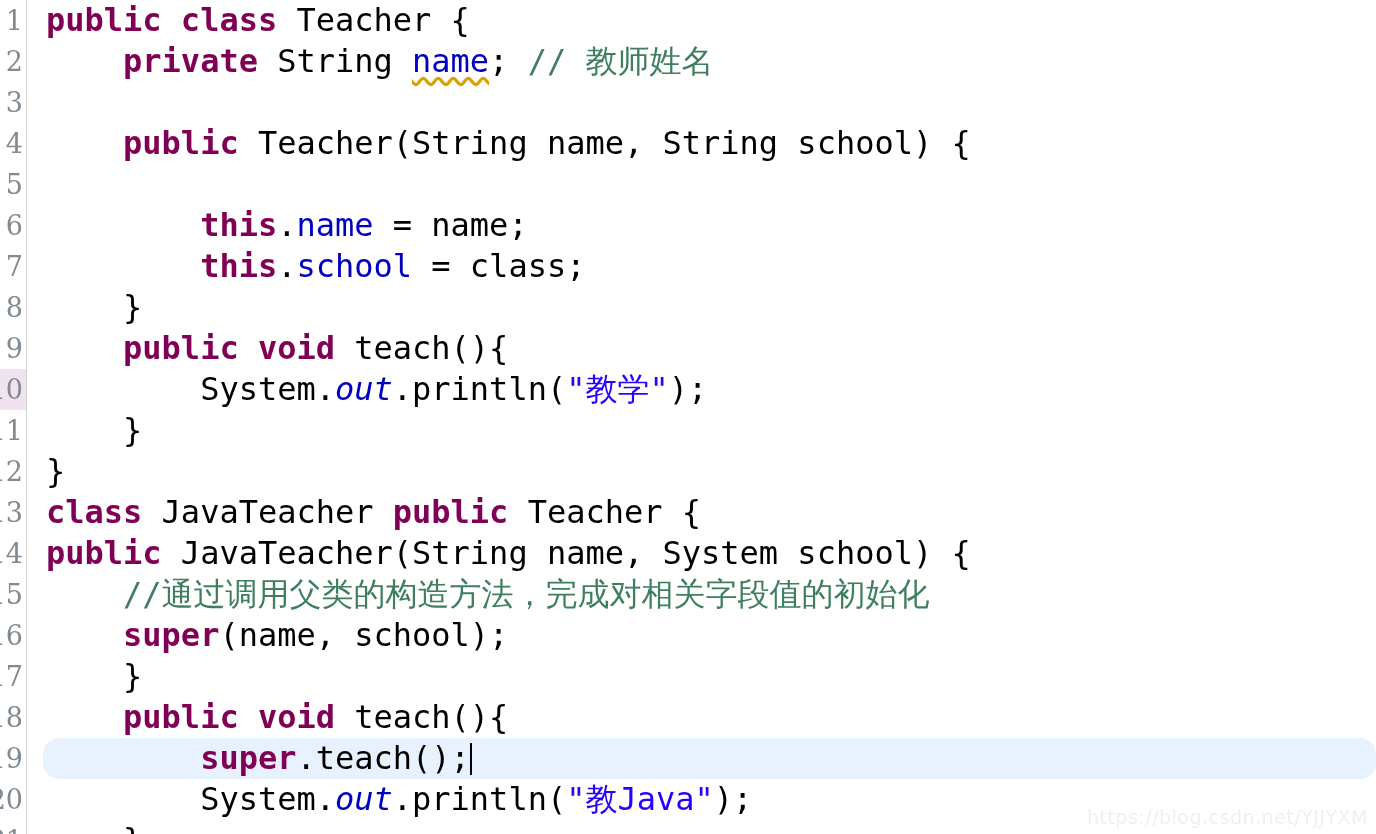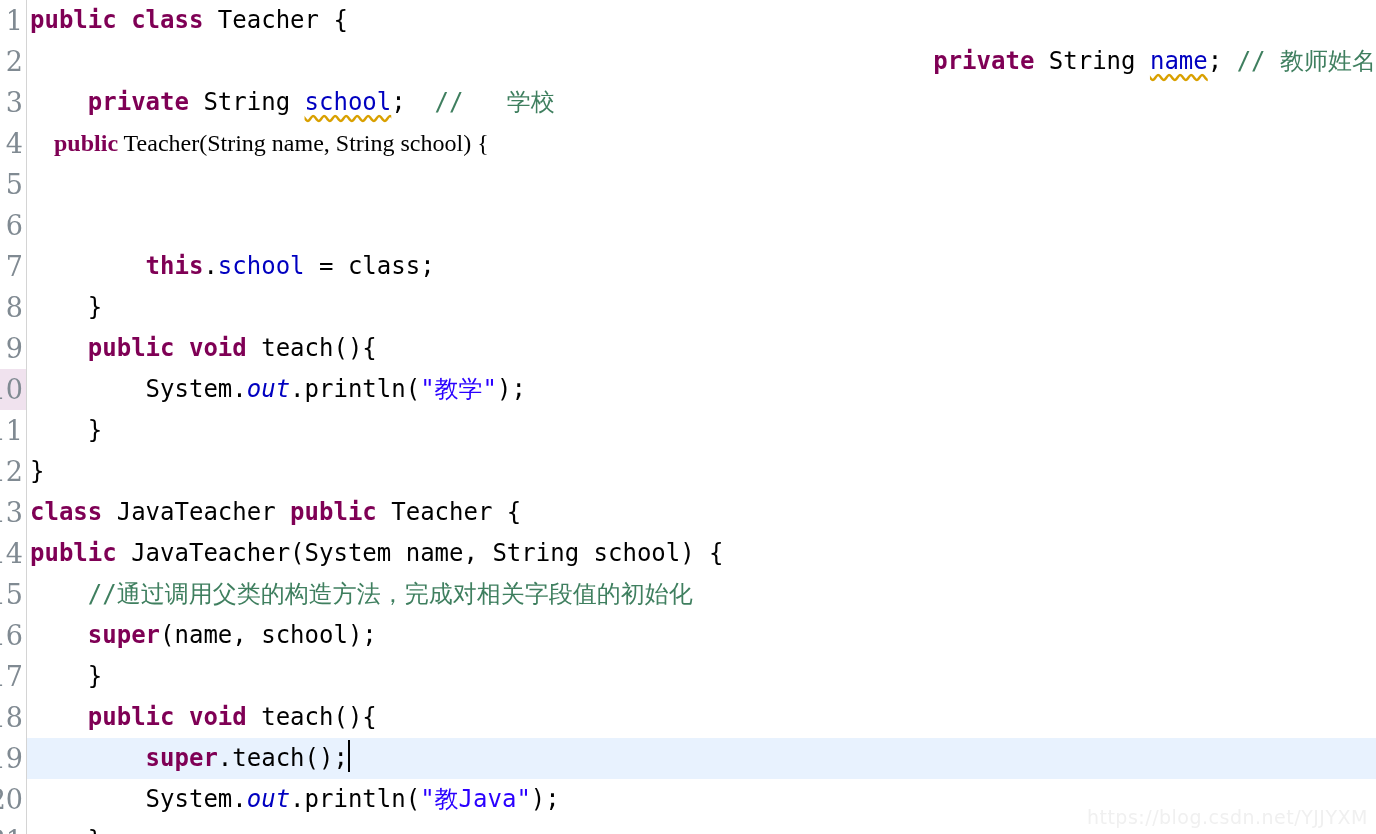--- a/index.html
+++ b/index.html
@@ -18,22 +18,22 @@
     position:absolute;left:-13px;width:36px;height:41px;
     line-height:41px;text-align:right;
     font-family:"DejaVu Serif","Liberation Serif",serif;
     font-size:27px;color:#808a92;white-space:pre;
   }
   .gmark{position:absolute;left:0;width:26px;height:41px;background:#f0e2ee;}
 
   
   #code{position:absolute;left:27px;top:0;right:0;height:834px;}
   .row{
-    position:absolute;left:0;right:0;height:41px;line-height:41px;
-    white-space:pre;font-size:24px;
+    position:absolute;left:16px;right:0;height:41px;line-height:41px;
+    white-space:pre;font-size:32px;
   }
   .row .txt{position:relative;display:inline-block;padding-left:3px;}
   .rowhl{background:#e8f2fe;}
 
   
   .kw   {color:#7f0055;font-weight:bold;}
   .fld  {color:#0000c0;}
   .fldi {color:#0000c0;font-style:italic;}
   .str  {color:#2a00ff;}
   .cmt  {color:#3f7f5f;}
@@ -85,34 +85,34 @@
       <div class="gnum" style="top: 615px;">16</div>
       <div class="gnum" style="top: 656px;">17</div>
       <div class="gnum" style="top: 697px;">18</div>
       <div class="gnum" style="top: 738px;">19</div>
       <div class="gnum" style="top: 779px;">20</div>
       <div class="gnum" style="top: 820px;">21</div>
     </div>
 
   <div id="code">
       <div class="row" style="top: 0px;"><span class="txt"><span class="kw">public</span><span class="pl"> </span><span class="kw">class</span><span class="pl"> Teacher {</span></span></div>
-      <div class="row" style="top: 41px; text-align: right;"><span class="txt"><span class="pl">    </span><span class="kw">private</span><span class="pl"> String </span><span class="fld warn">name</span><span class="pl">;</span><span class="cmt"> // 教师姓名</span></span></div>
-      <div class="row" style="top: 82px;"><span class="txt"><span class="pl">    </span><span class="kw">private</span><span class="pl"> String </span><span class="fld warn">school</span><span class="pl">;</span><span class="cmt">  //   学校</span></span></div>
-      <div class="row" style="top: 123px; font-family: Liberation Serif, serif;"><span class="txt"><span class="pl">    </span><span class="kw">public</span><span class="pl"> Teacher(String name, String school) {</span></span></div>
+      <div class="row" style="top: 41px;"><span class="txt"><span class="pl">    </span><span class="kw">private</span><span class="pl"> String </span><span class="fld warn">name</span><span class="pl">;</span><span class="cmt"> // 教师姓名</span></span></div>
+      <div class="row" style="top: 123px;"><span class="txt"><span class="pl">    </span><span class="kw">public</span><span class="pl"> Teacher(String name, String school) {</span></span></div>
+      <div class="row" style="top: 205px;"><span class="txt"><span class="pl">        </span><span class="kw">this</span><span class="pl">.</span><span class="fld">name</span><span class="pl"> = name;</span></span></div>
       <div class="row" style="top: 246px;"><span class="txt"><span class="pl">        </span><span class="kw">this</span><span class="pl">.</span><span class="fld">school</span><span class="pl"> = class;</span></span></div>
       <div class="row" style="top: 287px;"><span class="txt"><span class="pl">    </span><span class="pl">}</span></span></div>
       <div class="row" style="top: 328px;"><span class="txt"><span class="pl">    </span><span class="kw">public</span><span class="pl"> </span><span class="kw">void</span><span class="pl"> teach(){</span></span></div>
       <div class="row" style="top: 369px;"><span class="txt"><span class="pl">        </span><span class="pl">System.</span><span class="fldi">out</span><span class="pl">.println(</span><span class="str">"教学"</span><span class="pl">);</span></span></div>
       <div class="row" style="top: 410px;"><span class="txt"><span class="pl">    </span><span class="pl">}</span></span></div>
       <div class="row" style="top: 451px;"><span class="txt"><span class="pl">}</span></span></div>
       <div class="row" style="top: 492px;"><span class="txt"><span class="kw">class</span><span class="pl"> JavaTeacher </span><span class="kw">public</span><span class="pl"> Teacher {</span></span></div>
-      <div class="row" style="top: 533px;"><span class="txt"><span class="kw">public</span><span class="pl"> JavaTeacher(System name, String school) {</span></span></div>
+      <div class="row" style="top: 533px;"><span class="txt"><span class="kw">public</span><span class="pl"> JavaTeacher(String name, System school) {</span></span></div>
       <div class="row" style="top: 574px;"><span class="txt"><span class="pl">    </span><span class="cmt">//通过调用父类的构造方法，完成对相关字段值的初始化</span></span></div>
       <div class="row" style="top: 615px;"><span class="txt"><span class="pl">    </span><span class="kw">super</span><span class="pl">(name, school);</span></span></div>
       <div class="row" style="top: 656px;"><span class="txt"><span class="pl">    </span><span class="pl">}</span></span></div>
       <div class="row" style="top: 697px;"><span class="txt"><span class="pl">    </span><span class="kw">public</span><span class="pl"> </span><span class="kw">void</span><span class="pl"> teach(){</span></span></div>
-      <div class="row rowhl" style="top: 738px;"><span class="txt"><span class="pl">        </span><span class="kw">super</span><span class="pl">.teach();</span><span class="caret"></span></span></div>
+      <div class="row rowhl" style="top: 738px; border-radius: 16px;"><span class="txt"><span class="pl">        </span><span class="kw">super</span><span class="pl">.teach();</span><span class="caret"></span></span></div>
       <div class="row" style="top: 779px;"><span class="txt"><span class="pl">        </span><span class="pl">System.</span><span class="fldi">out</span><span class="pl">.println(</span><span class="str">"教Java"</span><span class="pl">);</span></span></div>
       <div class="row" style="top: 820px;"><span class="txt"><span class="pl">    </span><span class="pl">}</span></span></div>
     </div>
 
   <div id="watermark">https://blog.csdn.net/YJJYXM</div>
 </div>
 
 </body></html>

